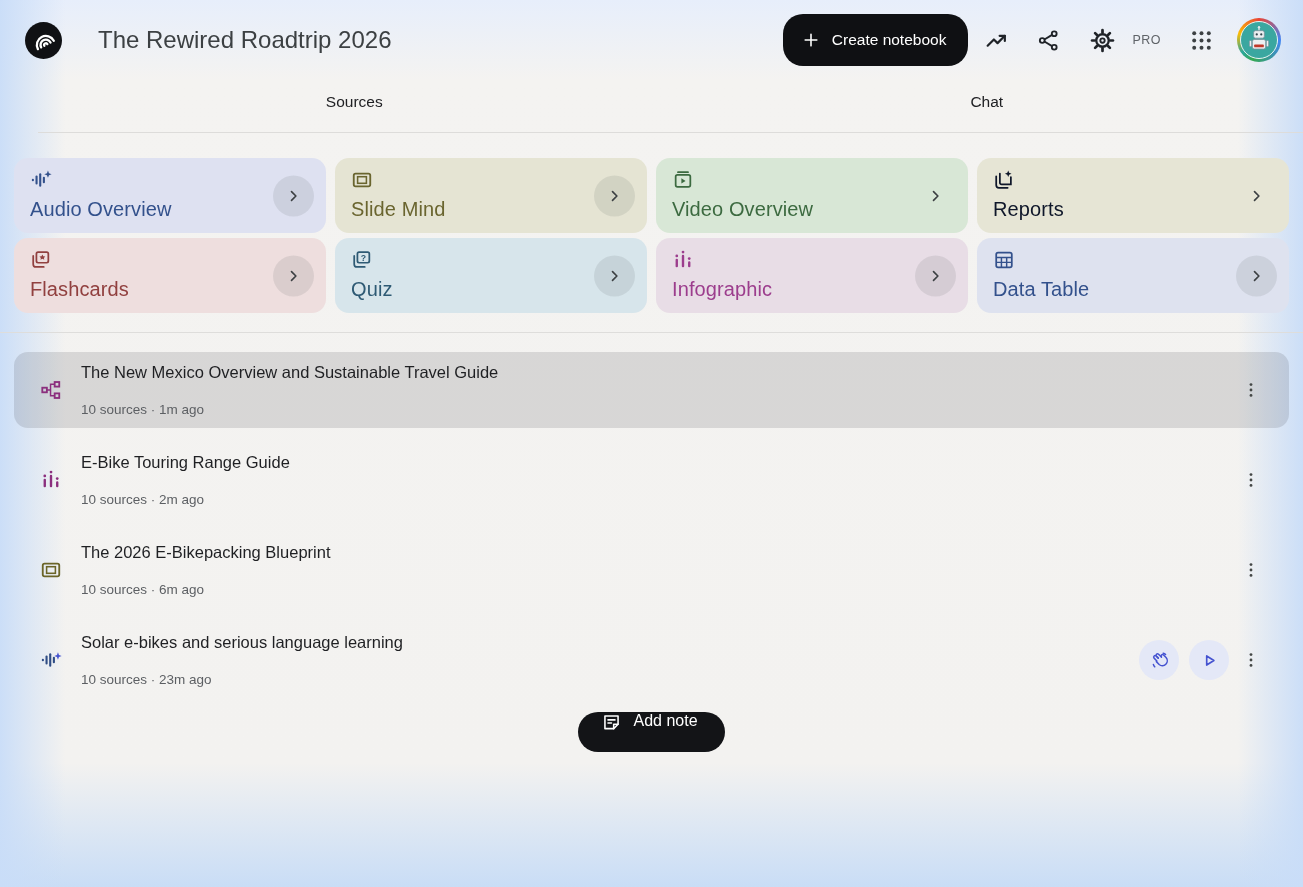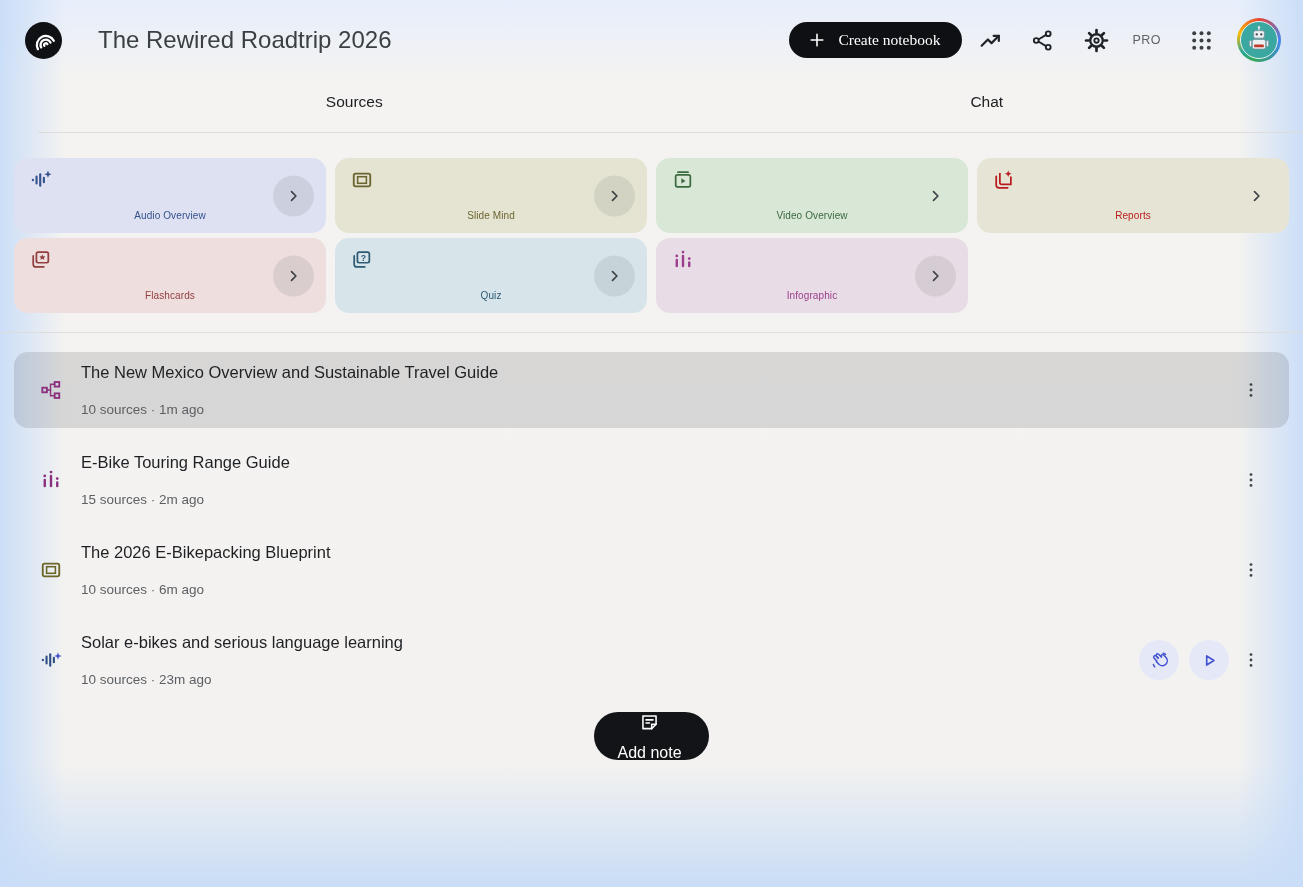--- a/index.html
+++ b/index.html
@@ -15,49 +15,49 @@
       linear-gradient(90deg, rgba(201,221,248,.95) 0%, rgba(244,243,241,0) 5%, rgba(244,243,241,0) 95%, rgba(201,221,248,.95) 100%),
       linear-gradient(180deg, #e7eefb 0%, #f4f3f1 9%, #f3f2f0 86%, #c9ddf6 100%);
   }
 
   
   .topbar{ height:80px; display:flex; align-items:center; padding:0 22px 0 25px; }
   .logo{ width:37px; height:37px; flex:0 0 auto; cursor:pointer; }
   .nb-title{ margin-left:36px; font-size:24px; color:#3c4043; white-space:nowrap; }
   .topbar-right{ margin-left:auto; display:flex; align-items:center; }
   .create-btn{
-    display:flex; align-items:center; gap:11px; height:36px; padding:0 22px 0 18px;
+    display:flex; align-items:center; gap:11px; height:52px; padding:0 22px 0 18px;
     border:none; border-radius:20px; background:#0f1013; color:#fff;
-    font-size:15.5px; font-family:Liberation Serif, serif; cursor:pointer; white-space:nowrap;
+    font-size:15.5px; font-family:Liberation Sans, sans-serif; cursor:pointer; white-space:nowrap;
   }
   .iconbtn{ background:none; border:none; cursor:pointer; display:flex; align-items:center; justify-content:center; width:28px; height:28px; }
   .iconbtn svg{ width:25px; height:25px; }
   .ml14{margin-left:14px}.ml24{margin-left:24px}.ml26{margin-left:26px}
-  .pro{ font-size:12.5px; letter-spacing:.5px; color:#5f6368; margin-left:22px; }
+  .pro{ font-size:12.5px; letter-spacing:.5px; color:#5f6368; margin-left:16px; }
   .avatar{ width:44px; height:44px; border-radius:50%; margin-left:22px; padding:3px; cursor:pointer;
     background:conic-gradient(#ea4335,#4285f4 25%,#34a853 55%,#2aa79b 65%,#fbbc05 80%,#ea4335); }
   .avatar-inner{ width:100%; height:100%; border-radius:50%; background:#3aa7a0; display:flex; align-items:center; justify-content:center; overflow:hidden; border:1.5px solid #e8f4f2;}
 
   
   .tabs{ height:53px; display:flex; border-bottom:1px solid #dddcda;margin-left:38px; }
   .tab{ flex:1; display:flex; align-items:flex-start; justify-content:center; padding-top:13px;
         font-size:15.5px; color:#202124; cursor:pointer; background:none; border:none; font-family:inherit; }
   .tab span{ padding:0 5px 13px; border-bottom:3px solid transparent; }
   .tab.active span{ border-bottom-color:#2b63c1; }
 
   
   .main{ padding:25px 14px 0; }
   .tools{ display:grid; grid-template-columns:repeat(4,1fr); column-gap:9px; row-gap:5px; }
   .tool-card{
     position:relative; height:75px; border-radius:14px; padding:11px 16px 12px;
     display:flex; flex-direction:column; justify-content:space-between; cursor:pointer;
   }
   .tool-card .ticon{ width:22px; height:22px; }
   .tool-card .ticon svg{ width:22px; height:22px; display:block; }
-  .tool-label{ font-size:10px; font-weight:700; letter-spacing:.1px;text-align:center; }
+  .tool-label{ font-size:20px; font-weight:700; letter-spacing:.1px; }
   .tool-label{ font-weight:500; }
   .chev{
     position:absolute; right:12px; top:50%; transform:translateY(-50%);
     width:41px; height:41px; border-radius:50%; border:none; background:transparent;
     display:flex; align-items:center; justify-content:center; cursor:pointer;
   }
   .chev.circle{ background:rgba(68,71,70,.11); }
   .chev svg{ width:19px; height:19px; }
 
   .hr{ border:none; border-top:1px solid #dedddb; margin:19px -14px 0; }
@@ -79,23 +79,23 @@
     width:40px; height:40px; border-radius:50%; border:none; cursor:pointer;
     background:#e4e8f7; display:flex; align-items:center; justify-content:center;
   }
   .action-circle svg{ width:21px; height:21px; }
   .more-btn{ width:24px; height:32px; border:none; background:none; cursor:pointer; display:flex; align-items:center; justify-content:center; }
   .more-btn svg{ width:20px; height:20px; }
 
   
   .addnote-wrap{ display:flex; justify-content:center; margin-top:12px; }
   .addnote{
-    display:flex; align-items:center; gap:11px; height:48px; padding:0 27px 0 23px;
+    display:flex; gap:11px; height:40px; padding:0 27px 0 23px;
     border:none; border-radius:24px; background:#131417; color:#fff;
-    font-size:16px; font-family:inherit; cursor:pointer;flex-direction:column;
+    font-size:16px; font-family:inherit; cursor:pointer;
   }
   .addnote svg{ width:21px; height:21px; }
 </style>
 </head>
 <body>
 
 <div class="page">
 
   <div class="topbar">
     <div class="logo">
@@ -244,21 +244,21 @@
         </span>
         <span class="tool-label">Video Overview</span>
         <button class="chev">
           <svg viewBox="0 0 24 24" fill="none" stroke="#3c4043" stroke-width="2.1" stroke-linecap="round" stroke-linejoin="round">
               <path d="M9.5 6.5 L15 12 l-5.5 5.5"></path>
             </svg>
         </button>
       </div>
 
 
-      <div class="tool-card" style="background: rgb(230, 229, 213); color: #b91c1c;">
+      <div class="tool-card" style="background: rgb(230, 229, 213); color: #0f172a;">
         <span class="ticon">
           <svg viewBox="0 0 24 24" fill="none" stroke="currentColor" stroke-width="1.9" stroke-linecap="round">
             <path d="M3.5 8 v9.5 a3 3 0 0 0 3 3 H16"></path>
             <path d="M7.5 5 v10 a1.8 1.8 0 0 0 1.8 1.8 H19.5 V8.8"></path>
             <path d="M16.6 1.6 l1 2.6 2.6 1 -2.6 1 -1 2.6 -1 -2.6 -2.6 -1 2.6 -1 z" fill="currentColor" stroke="none"></path>
           </svg>
         </span>
         <span class="tool-label">Reports</span>
         <button class="chev">
           <svg viewBox="0 0 24 24" fill="none" stroke="#3c4043" stroke-width="2.1" stroke-linecap="round" stroke-linejoin="round">
@@ -311,20 +311,34 @@
           </svg>
         </span>
         <span class="tool-label">Infographic</span>
         <button class="chev circle">
           <svg viewBox="0 0 24 24" fill="none" stroke="#3c4043" stroke-width="2.1" stroke-linecap="round" stroke-linejoin="round">
               <path d="M9.5 6.5 L15 12 l-5.5 5.5"></path>
             </svg>
         </button>
       </div>
 
+      <div class="tool-card" style="background: rgb(222, 226, 239); color: rgb(51, 81, 140);">
+        <span class="ticon">
+          <svg viewBox="0 0 24 24" fill="none" stroke="currentColor" stroke-width="1.9">
+            <rect x="3.5" y="4" width="17" height="16" rx="2"></rect>
+            <path d="M3.5 9.2 H20.5 M9.2 9.2 V20 M14.9 9.2 V20 M3.5 14.6 H20.5" stroke-width="1.6"></path>
+          </svg>
+        </span>
+        <span class="tool-label">Data Table</span>
+        <button class="chev circle">
+          <svg viewBox="0 0 24 24" fill="none" stroke="#3c4043" stroke-width="2.1" stroke-linecap="round" stroke-linejoin="round">
+              <path d="M9.5 6.5 L15 12 l-5.5 5.5"></path>
+            </svg>
+        </button>
+      </div>
     </div>
 
     <hr class="hr">
 
     <div class="artifacts">
 
       <div class="row selected" style="background: rgba(33, 33, 36, 0.13);">
         <span class="row-icon" style="color:#8b2f7e">
           <svg viewBox="0 0 24 24" fill="none" stroke="currentColor" stroke-width="2">
             <path d="M7.5 12 H11.5 M11.5 12 V5.8 H16 M11.5 12 V18.2 H16" stroke-width="1.6"></path>
@@ -354,21 +368,21 @@
             <circle cx="5.2" cy="7.6" r="1.5"></circle>
               <rect x="3.9" y="10.6" width="2.6" height="9.4" rx="1.2"></rect>
             <circle cx="12" cy="3.4" r="1.5"></circle>
               <rect x="10.7" y="6.4" width="2.6" height="13.6" rx="1.2"></rect>
             <circle cx="18.8" cy="10.4" r="1.5"></circle>
               <rect x="17.5" y="13.4" width="2.6" height="6.6" rx="1.2"></rect>
           </svg>
         </span>
         <span class="row-text">
           <span class="row-title">E-Bike Touring Range Guide</span>
-          <span class="row-meta">15 sources · 2m ago</span>
+          <span class="row-meta">10 sources · 2m ago</span>
         </span>
         <span class="row-right">
           <button class="more-btn">
             <svg viewBox="0 0 24 24" fill="#444746">
                 <circle cx="12" cy="5.5" r="1.7"></circle>
                 <circle cx="12" cy="12" r="1.7"></circle>
                 <circle cx="12" cy="18.5" r="1.7"></circle>
               </svg>
           </button>
         </span>

